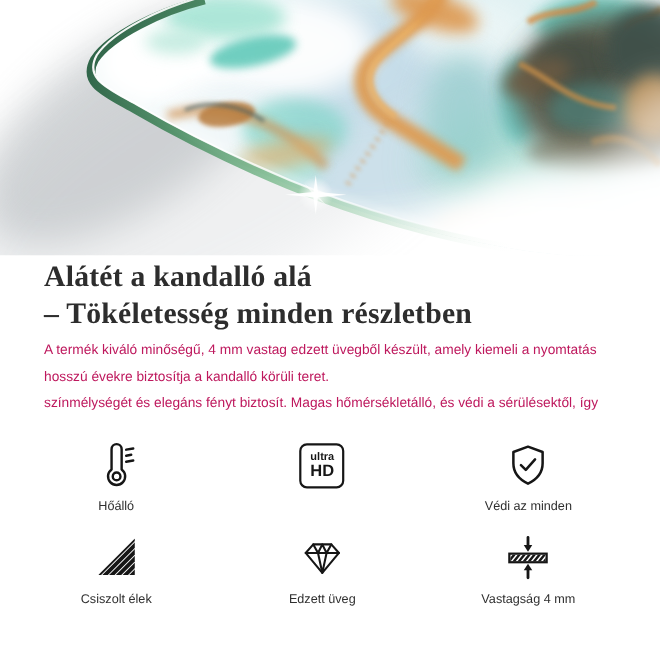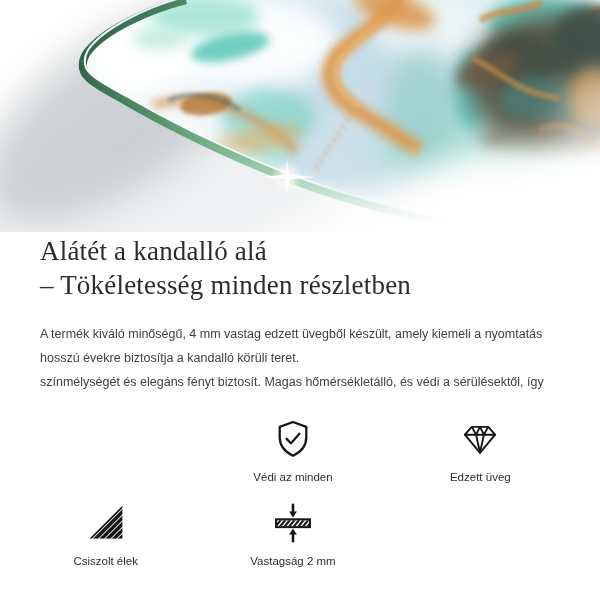--- a/index.html
+++ b/index.html
@@ -4,25 +4,25 @@
 <style>
   html,body{margin:0;padding:0;}
   body{
     width:600px;height:600px;background:#ffffff;overflow:hidden;
     font-family:"Liberation Sans", sans-serif;color:#3f3f3f;
   }
   .hero{position:relative;width:600px;height:232px;overflow:hidden;background:#ffffff;}
   .hero svg{display:block;}
   .content{padding:0 40px;}
   h1{
-    margin:2px 0 0 0;font-family:"Liberation Serif", serif;font-weight:400;
+    margin:2px 0 0 0;font-family:"Liberation Serif", serif;font-weight:700;
     font-size:27px;line-height:34px;color:#2d2d2d;letter-spacing:.2px;
   }
   h1 span{display:block;}
-  .body-text{margin-top:20px;font-size:12.5px;line-height:24px;color:#404040;}
+  .body-text{margin-top:4px;font-size:12.5px;line-height:24px;color:#be185d;}
   .body-text div{white-space:nowrap;}
   .features{
     display:grid;grid-template-columns:1fr 1fr 1fr;
     margin:22px 26px 0 12px;row-gap:16px;
   }
   .feature{display:flex;flex-direction:column;align-items:center;}
   .icon-box{height:46px;display:flex;align-items:center;justify-content:center;}
   .feature-label{margin-top:8px;font-size:11.5px;line-height:14px;color:#2f2f2f;}
   .uhd{
     width:37px;height:37px;border:2.5px solid #161616;border-radius:7px;
@@ -151,44 +151,50 @@
   </h1>
   <div class="body-text">
     <div>A termék kiváló minőségű, 4 mm vastag edzett üvegből készült, amely kiemeli a nyomtatás</div>
     <div>hosszú évekre biztosítja a kandalló körüli teret.</div>
     <div>színmélységét és elegáns fényt biztosít. Magas hőmérsékletálló, és védi a sérülésektől, így</div>
   </div>
 </div>
 
 <div class="features">
 
-
-  <div class="feature">
+  <div class="feature">
+    <div class="icon-box">
+      <svg width="44" height="44" viewBox="0 0 48 48" fill="none" stroke="#161616" stroke-width="2.4" stroke-linecap="round" stroke-linejoin="round">
+        <path d="M19 28.1 V8 a5 5 0 0 1 10 0 V28.1 A8.5 8.5 0 1 1 19 28.1 Z"></path>
+        <circle cx="24" cy="35" r="3.8"></circle>
+        <path d="M33.5 8.5 l7 -1.2"></path>
+        <path d="M33.5 14.5 l5 -0.9"></path>
+        <path d="M33.5 20.5 l7 -1.2"></path>
+      </svg>
+    </div>
+    <div class="feature-label">Hőálló</div>
+  </div>
+
+  <div class="feature">
+    <div class="icon-box">
+      <div class="uhd">
+        <span class="t1">ultra</span>
+        <span class="t2">HD</span>
+      </div>
+    </div>
   </div>
 
   <div class="feature">
     <div class="icon-box">
       <svg width="44" height="44" viewBox="0 0 48 48" fill="none" stroke="#161616" stroke-width="2.5" stroke-linecap="round" stroke-linejoin="round">
         <path d="M24 5.5 L38.5 10.8 V22 C38.5 31.5 32.2 38.3 24 42.2 C15.8 38.3 9.5 31.5 9.5 22 V10.8 Z"></path>
         <path d="M17 23.8 L21.8 28.6 L31 18.2"></path>
       </svg>
     </div>
     <div class="feature-label">Védi az minden</div>
-  </div>
-
-  <div class="feature">
-    <div class="icon-box">
-      <svg width="42" height="38" viewBox="0 0 48 44" fill="none" stroke="#161616" stroke-width="2.2" stroke-linecap="round" stroke-linejoin="round">
-        <path d="M14.5 8 H33.5 L41.5 17 L24 38 L6.5 17 Z"></path>
-        <path d="M6.5 17 H41.5"></path>
-        <path d="M14.5 8 L19.5 17 L24 8 L28.5 17 L33.5 8"></path>
-        <path d="M19.5 17 L24 38 L28.5 17"></path>
-      </svg>
-    </div>
-    <div class="feature-label">Edzett üveg</div>
   </div>
 
   <div class="feature">
     <div class="icon-box">
       <svg width="42" height="42" viewBox="0 0 48 48" fill="none">
         <defs>
             <clipPath id="triClip">
               <path d="M5 42 L43 42 L43 4 Z"></path>
             </clipPath>
           </defs>
@@ -196,20 +202,32 @@
           <path d="M2 45 L45 2"></path>
           <path d="M9 45 L52 2"></path>
           <path d="M16 45 L59 2"></path>
           <path d="M23 45 L66 2"></path>
           <path d="M30 45 L73 2"></path>
           <path d="M37 45 L80 2"></path>
         </g>
       </svg>
     </div>
     <div class="feature-label">Csiszolt élek</div>
+  </div>
+
+  <div class="feature">
+    <div class="icon-box">
+      <svg width="42" height="38" viewBox="0 0 48 44" fill="none" stroke="#161616" stroke-width="2.2" stroke-linecap="round" stroke-linejoin="round">
+        <path d="M14.5 8 H33.5 L41.5 17 L24 38 L6.5 17 Z"></path>
+        <path d="M6.5 17 H41.5"></path>
+        <path d="M14.5 8 L19.5 17 L24 8 L28.5 17 L33.5 8"></path>
+        <path d="M19.5 17 L24 38 L28.5 17"></path>
+      </svg>
+    </div>
+    <div class="feature-label">Edzett üveg</div>
   </div>
 
   <div class="feature">
     <div class="icon-box">
       <svg width="44" height="44" viewBox="0 0 48 48" fill="none">
         <defs>
             <clipPath id="barClip">
               <rect x="6.5" y="21" width="35" height="6.5"></rect>
             </clipPath>
           </defs>
@@ -223,16 +241,16 @@
             <path d="M29 29 L37 19"></path>
           <path d="M34 29 L42 19"></path>
             <path d="M39 29 L47 19"></path>
         </g>
         <path d="M24 4 V12" stroke="#161616" stroke-width="2.8" stroke-linecap="round"></path>
         <path d="M19.8 11.5 L24 18 L28.2 11.5 Z" fill="#161616"></path>
         <path d="M24 44 V36" stroke="#161616" stroke-width="2.8" stroke-linecap="round"></path>
         <path d="M19.8 36.5 L24 30 L28.2 36.5 Z" fill="#161616"></path>
       </svg>
     </div>
-    <div class="feature-label">Vastagság 2 mm</div>
+    <div class="feature-label">Vastagság 4 mm</div>
   </div>
 
 </div>
 
 </body></html>

